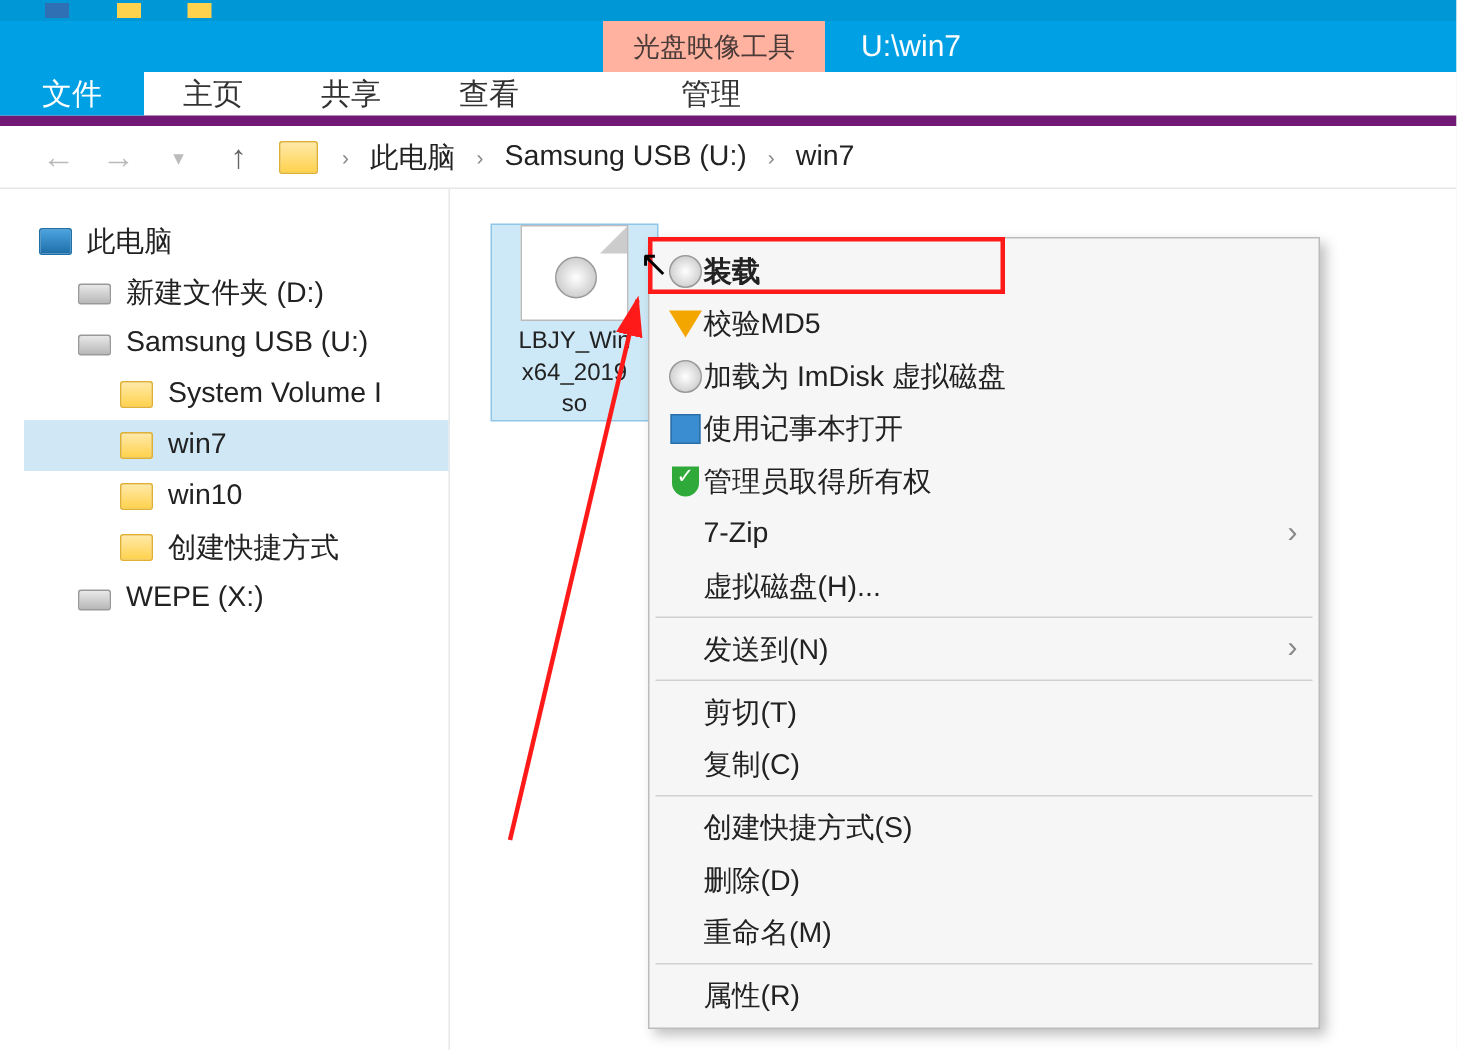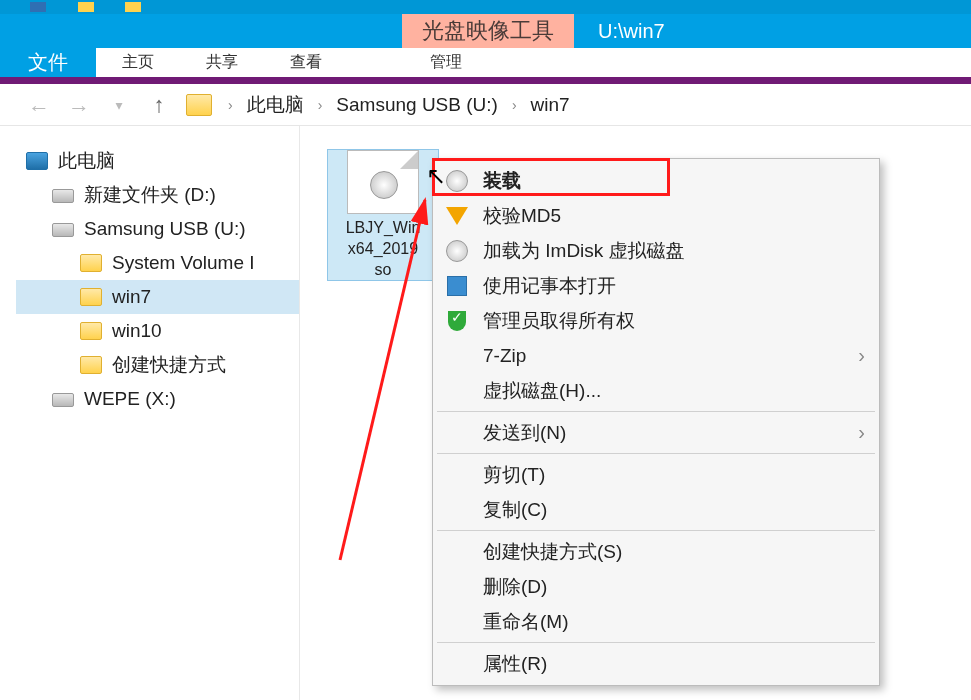--- a/index.html
+++ b/index.html
@@ -7,27 +7,27 @@
 
   
   .pre-title { height: 14px; background: #0097d6; position: relative; }
   .pre-title .sq { width:16px; height:10px; background:#ffd24d; position:absolute; top:2px; }
   .pre-title .sq.a { left:30px; background:#2f6fb3;}
   .pre-title .sq.b { left:78px;}
   .pre-title .sq.c { left:125px;}
 
   
   .titlebar { height: 34px; background: #00a0e4; display:flex; align-items:stretch; }
-  .titlebar .tool-tab { background:#ffb2a0; color:#4a3b38; padding:0 20px; display:flex; align-items:center; font-size:22px; margin-left:402px; }
+  .titlebar .tool-tab { background:#ffb2a0; color:#4a3b38; padding:0 20px; display:flex; align-items:center; font-size:18px; margin-left:402px; }
   .titlebar .title-text { color:#fff; font-size:20px; padding:0 24px; display:flex; align-items:center; }
 
   
   .ribbon { height: 36px; background:#fff; border-bottom:7px solid #701a75; display:flex; align-items:stretch; }
   .ribbon .file { background:#00a0e4; color:#fff; font-size:20px; padding:0 28px; display:flex; align-items:center; }
-  .ribbon .tab { font-size:16px; color:#333; padding:0 26px; display:flex; align-items:center; }
+  .ribbon .tab { font-size:20px; color:#333; padding:0 26px; display:flex; align-items:center; }
   .ribbon .tab.tool { margin-left:56px; }
 
   
   .navbar { height: 42px; background:#fff; border-bottom:1px solid #e6e6e6; display:flex; align-items:center; padding: 0 10px 0 26px; gap:14px; }
   .nav-arrow { width:26px; height:26px; display:flex; align-items:center; justify-content:center; color:#666; font-size:22px; }
   .nav-arrow.dim { color:#bbb; }
   .bc { display:flex; align-items:center; gap:4px; font-size:19px; color:#222; }
   .bc .folder-ico { width:26px; height:22px; background:linear-gradient(#ffe9a8,#ffd24d); border:1px solid #e0b030; border-radius:2px; display:inline-block; margin-right:6px;}
   .bc .sep { color:#888; padding:0 6px; font-size:14px;}
   .bc .crumb { padding:2px 4px; }
@@ -46,21 +46,21 @@
 
   .content { flex:1; position:relative; padding:18px; }
   .file-item { width:110px; text-align:center; font-size:16px; color:#222; line-height:1.3; position:relative; margin-left:10px; }
   .file-item.sel { background:#cde8f6; outline:1px solid #8fc6e8; }
   .file-thumb { width:72px; height:64px; margin:6px auto 4px; border:1px solid #bbb; background:#fff; position:relative;}
   .file-thumb:before { content:""; position:absolute; top:0; right:0; width:18px; height:18px; background:linear-gradient(135deg,#fff 48%, #ccc 52%);}
   .disc { width:28px; height:28px; border-radius:50%; background:radial-gradient(#fff,#bbb); border:1px solid #999; position:absolute; left:22px; top:20px;}
 
   
   .ctxmenu { position:absolute; left:432px; top:158px; width:448px; background:#f6f6f6; border:1px solid #bcbcbc; box-shadow:4px 4px 8px rgba(0,0,0,.25); font-size:19px; color:#222; padding:4px 0;}
-  .ctxmenu .mi { display:flex; align-items:center; height:35px; padding:0 18px 0 12px; gap:14px; position:relative;}
+  .ctxmenu .mi { display:flex; align-items:center; height:35px; padding:0 18px 0 12px; gap:0; position:relative;}
   .ctxmenu .mi .mico { width:24px; height:24px; display:flex; align-items:center; justify-content:center;}
   .ctxmenu .sepline { height:1px; background:#d0d0d0; margin:3px 4px;}
   .ctxmenu .arrow { position:absolute; right:14px; color:#888; font-size:20px;}
   .mico-disc { width:22px; height:22px; border-radius:50%; background:radial-gradient(#fff,#c0c0c0); border:1px solid #999;}
   .mico-shield-y { width:0; height:0; border-left:11px solid transparent; border-right:11px solid transparent; border-top:18px solid #f3a500;}
   .mico-shield-g { width:18px; height:20px; background:#2faa3a; border-radius:0 0 10px 10px; position:relative;}
   .mico-shield-g:after{content:"✓";position:absolute;left:3px;top:-2px;color:#fff;font-size:14px;}
   .mico-note { width:20px; height:20px; background:#3a8dd0; border:1px solid #2a6fa8;}
 
   .bold { font-weight:700; }

